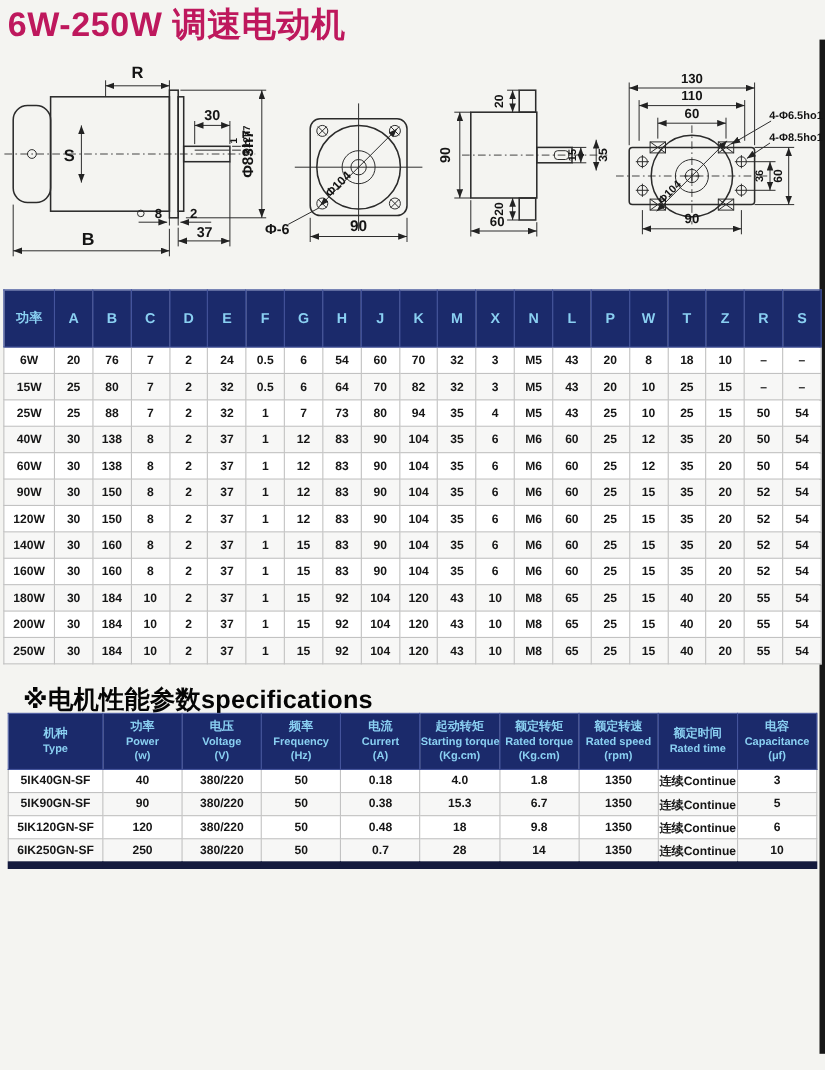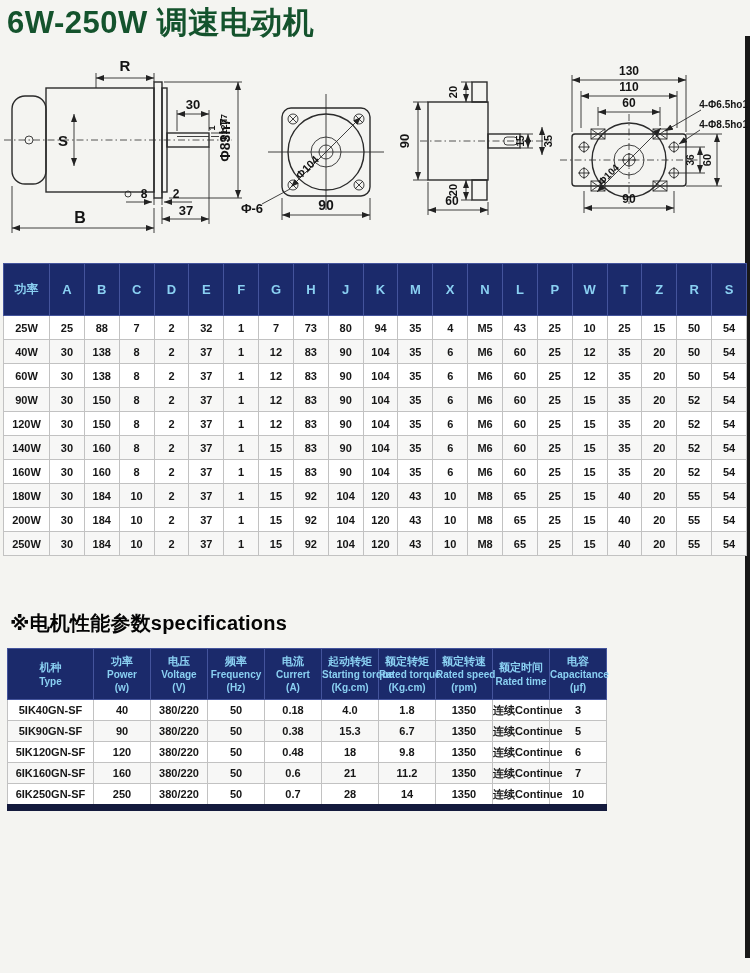--- a/index.html
+++ b/index.html
@@ -4,21 +4,21 @@
 <style>
   html,body{margin:0;padding:0;}
   body{
     width:750px;height:973px;position:relative;overflow:hidden;
     background:#f4f4f1;
     font-family:"Liberation Sans","DejaVu Sans",sans-serif;
   }
   .edge-right{position:absolute;right:0;top:36px;width:5px;height:922px;background:#181818;}
   .page-title{
     position:absolute;top:2px;left:7px;margin:0;
-    font-size:31px;font-weight:bold;color:#14532d;letter-spacing:.5px;
+    font-size:31px;font-weight:bold;color:#be185d;letter-spacing:.5px;
   }
   .drawings{position:absolute;top:52px;left:0;width:750px;height:210px;}
   .drawings svg{display:block;}
   .ol{fill:none;stroke:#2b2b2b;stroke-width:1.4;}
   .tl{fill:none;stroke:#2b2b2b;stroke-width:.9;}
   .dl{fill:none;stroke:#2b2b2b;stroke-width:.9;marker-start:url(#ah);marker-end:url(#ah);}
   .cl{fill:none;stroke:#2b2b2b;stroke-width:.8;stroke-dasharray:7 3 1.5 3;}
   .lbl{font-family:"Liberation Sans","DejaVu Sans",sans-serif;font-weight:bold;fill:#141414;}
 
   table{border-collapse:collapse;table-layout:fixed;border-radius:20px;}
@@ -29,24 +29,24 @@
     font-size:13px;font-weight:bold;border:1px solid #44549c;
   }
   .dim thead th:first-child{font-size:12px;}
   .dim tbody th,.dim tbody td{
     height:23px;background:#fff;border:1px solid #c2c2c2;
     font-size:11px;font-weight:bold;color:#161616;text-align:center;padding:0;
   }
   .dim tbody tr:nth-child(even) th,.dim tbody tr:nth-child(even) td{background:#f7f7f6;}
   
   .spec-title{
-    position:absolute;top:608px;left:8px;margin:2px;
-    font-size:20px;font-weight:bold;color:#050505;letter-spacing:.2px;
+    position:absolute;top:608px;left:8px;margin:13px;
+    font-size:23px;font-weight:bold;color:#050505;letter-spacing:.2px;
   }
-  .spec{position:absolute;top:648px;left:7px;width:600px;border:1px solid #8f8f8f;border-bottom:7px solid #141a3d;}
+  .spec{position:absolute;top:648px;left:7px;width:736px;border:1px solid #8f8f8f;border-bottom:7px solid #141a3d;}
   .spec thead th{
     background:#1b2a6b;color:#8ad0f2;font-weight:bold;
     border:1px solid #44549c;padding:4px 0;height:42px;vertical-align:middle;
   }
   .spec thead th div{line-height:1.3;font-size:11px;white-space:nowrap;}
   .spec thead th div:nth-child(2),.spec thead th div:nth-child(3){font-size:10px;}
   .spec tbody th,.spec tbody td{
     height:20px;background:#fff;border:1px solid #c2c2c2;
     font-size:11px;font-weight:bold;color:#161616;text-align:center;padding:0;white-space:nowrap;
   }
@@ -317,20 +317,66 @@
         <th>
           <div>R</div>
         </th>
         <th>
           <div>S</div>
         </th>
       </tr>
     </thead>
   <tbody>
       <tr>
+        <th>6W</th>
+        <td>20</td>
+        <td>76</td>
+        <td>7</td>
+        <td>2</td>
+        <td>24</td>
+        <td>0.5</td>
+        <td>6</td>
+        <td>54</td>
+        <td>60</td>
+        <td>70</td>
+        <td>32</td>
+        <td>3</td>
+        <td>M5</td>
+        <td>43</td>
+        <td>20</td>
+        <td>8</td>
+        <td>18</td>
+        <td>10</td>
+        <td>–</td>
+        <td>–</td>
+      </tr>
+      <tr>
+        <th>15W</th>
+        <td>25</td>
+        <td>80</td>
+        <td>7</td>
+        <td>2</td>
+        <td>32</td>
+        <td>0.5</td>
+        <td>6</td>
+        <td>64</td>
+        <td>70</td>
+        <td>82</td>
+        <td>32</td>
+        <td>3</td>
+        <td>M5</td>
+        <td>43</td>
+        <td>20</td>
+        <td>10</td>
+        <td>25</td>
+        <td>15</td>
+        <td>–</td>
+        <td>–</td>
+      </tr>
+      <tr>
         <th>25W</th>
         <td>25</td>
         <td>88</td>
         <td>7</td>
         <td>2</td>
         <td>32</td>
         <td>1</td>
         <td>7</td>
         <td>73</td>
         <td>80</td>
@@ -645,32 +691,20 @@
         <td>380/220</td>
         <td>50</td>
         <td>0.48</td>
         <td>18</td>
         <td>9.8</td>
         <td>1350</td>
         <td>连续Continue</td>
         <td>6</td>
       </tr>
       <tr>
-        <th>6IK160GN-SF</th>
-        <td>160</td>
-        <td>380/220</td>
-        <td>50</td>
-        <td>0.6</td>
-        <td>21</td>
-        <td>11.2</td>
-        <td>1350</td>
-        <td>连续Continue</td>
-        <td>7</td>
-      </tr>
-      <tr>
         <th>6IK250GN-SF</th>
         <td>250</td>
         <td>380/220</td>
         <td>50</td>
         <td>0.7</td>
         <td>28</td>
         <td>14</td>
         <td>1350</td>
         <td>连续Continue</td>
         <td>10</td>

